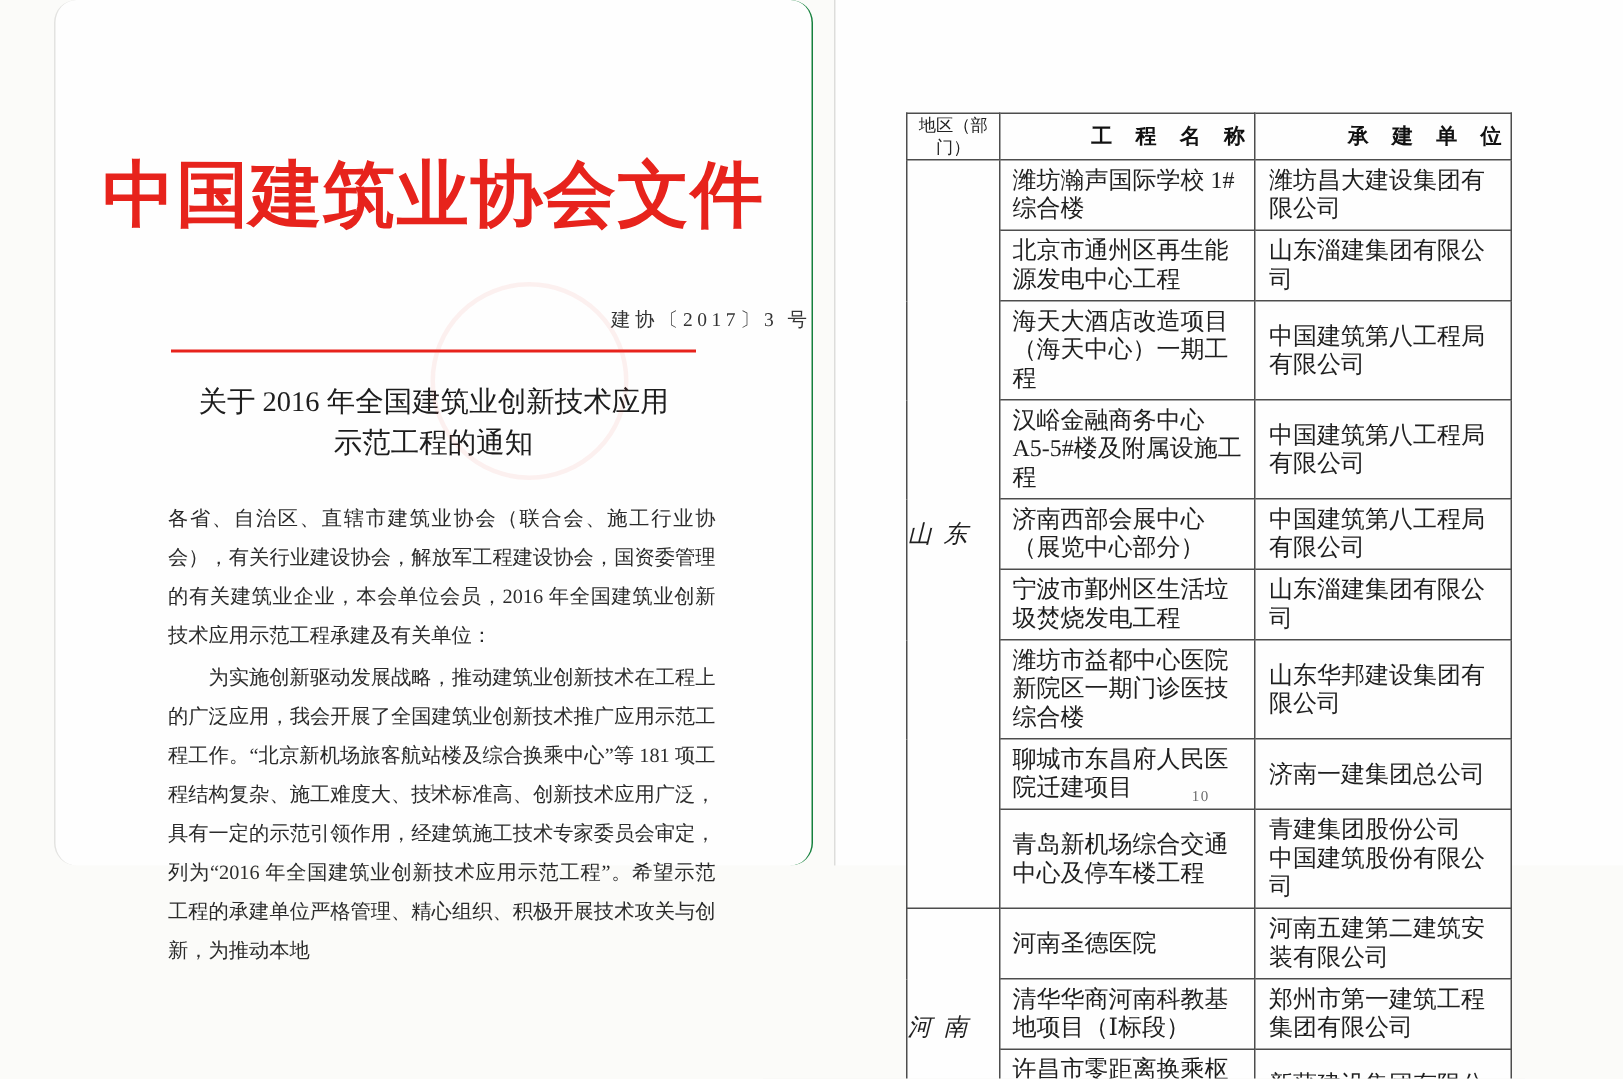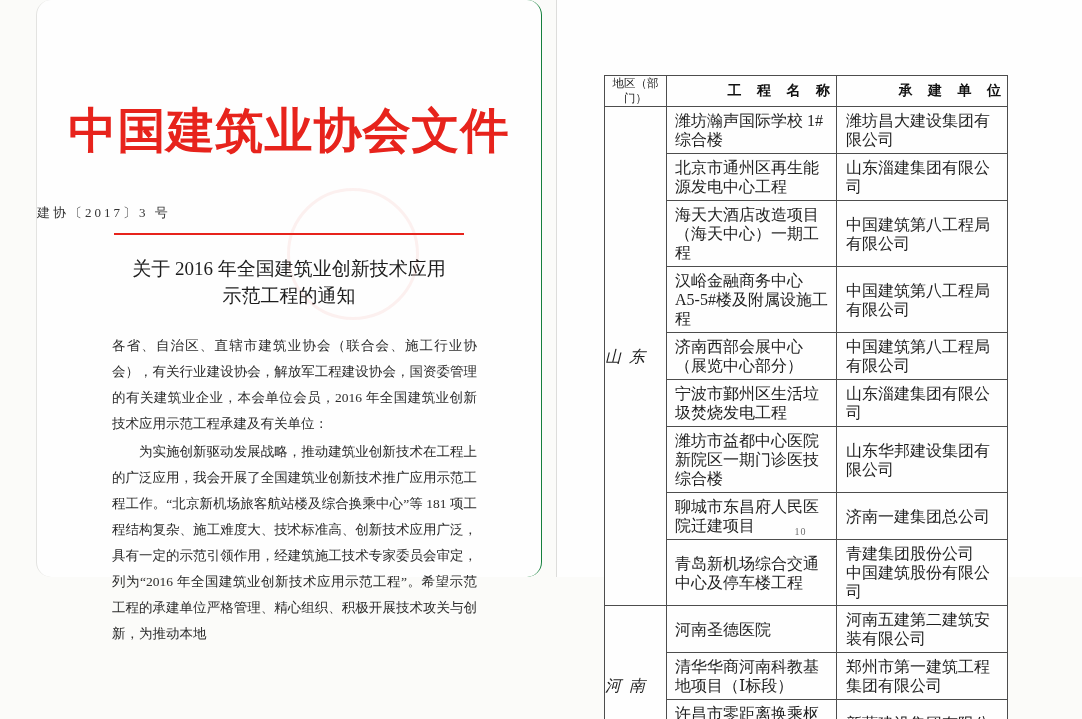--- a/index.html
+++ b/index.html
@@ -37,21 +37,21 @@
     text-align: center;
     color: #e7231c;
     font-size: 48px;
     font-weight: 900;
     letter-spacing: 1px;
     line-height: 1.2;
     white-space: nowrap;
   }
   .doc-number {
     margin-top: 44px;
-    text-align: left;
+    text-align: right;
     font-size: 13px;
     letter-spacing: 3px;
     color: #333;
   }
   .red-rule {
     margin: 11px auto 0;
     width: 350px; height: 2px;
     background: #e7231c;
   }
   .subject {

